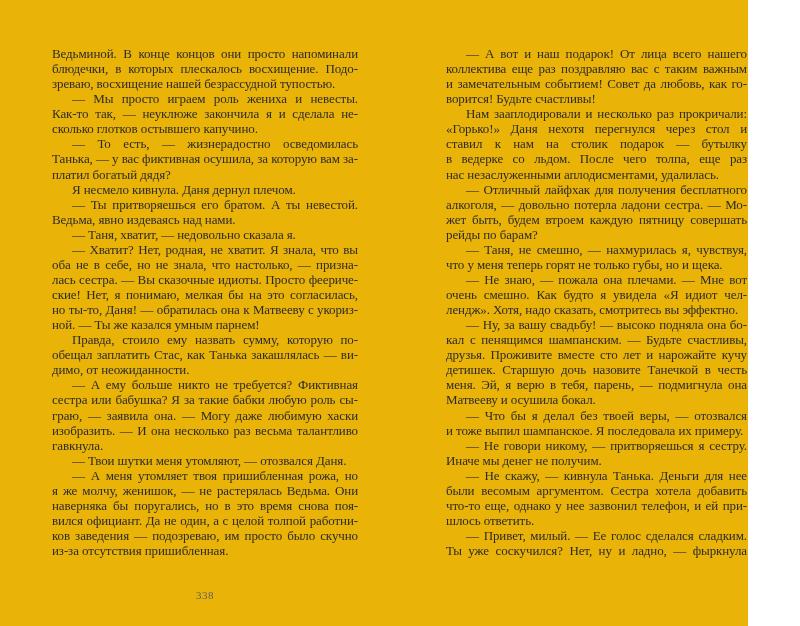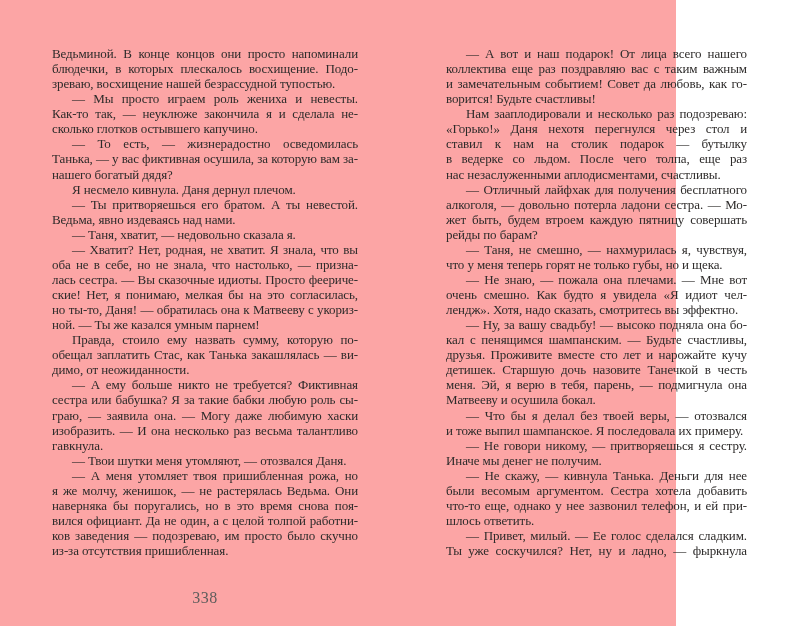--- a/index.html
+++ b/index.html
@@ -7,23 +7,23 @@
     padding: 0;
     width: 800px;
     height: 626px;
     background: #ffffff;
     overflow: hidden;
     font-family: "Liberation Serif", serif;
     color: #2d2b2a;
   }
   .spread {
     position: relative;
-    width: 676px;
+    width: 748px;
     height: 626px;
-    background: #fca5a5;
+    background: #eab308;
   }
   .page { position: absolute; top: 0; width: 400px; height: 626px; }
   .page.left  { left: 0; }
   .page.right { left: 400px; text-decoration: underline; }
 
   .text-block { position: absolute; top: 46px; }
   .page.left  .text-block { left: 52px;  width: 306px; }
   .page.right .text-block { left: 46px;  width: 301px; }
 
   .line {
@@ -35,21 +35,21 @@
     text-align-last: justify;
     letter-spacing: -0.1px;
     white-space: normal;
   }
   .line.end { text-align-last: left; }
   .line.ind { text-indent: 20px; }
 
   .page-number {
     position: absolute;
     top: 589px;
-    font-size: 16px;
+    font-size: 11px;
     color: #5f5d5c;
     text-align: center;
     letter-spacing: 0.5px;
   }
   .page.left  .page-number { left: 52px; width: 306px; }
   .page.right .page-number { left: 46px; width: 301px; margin-top: 38px; }
 </style>
 </head>
 <body>
 
@@ -58,21 +58,21 @@
   <div class="page left">
     <div class="text-block">
         <div class="line">Ведьминой. В конце концов они просто напоминали</div>
         <div class="line">блюдечки, в которых плескалось восхищение. Подо-</div>
         <div class="line end">зреваю, восхищение нашей безрассудной тупостью.</div>
         <div class="line ind">— Мы просто играем роль жениха и невесты.</div>
         <div class="line">Как-то так, — неуклюже закончила я и сделала не-</div>
         <div class="line end">сколько глотков остывшего капучино.</div>
         <div class="line ind">— То есть, — жизнерадостно осведомилась</div>
         <div class="line">Танька, — у вас фиктивная осушила, за которую вам за-</div>
-        <div class="line end">нашего богатый дядя?</div>
+        <div class="line end">платил богатый дядя?</div>
         <div class="line ind end">Я несмело кивнула. Даня дернул плечом.</div>
         <div class="line ind">— Ты притворяешься его братом. А ты невестой.</div>
         <div class="line end">Ведьма, явно издеваясь над нами.</div>
         <div class="line ind end">— Таня, хватит, — недовольно сказала я.</div>
         <div class="line ind">— Хватит? Нет, родная, не хватит. Я знала, что вы</div>
         <div class="line">оба не в себе, но не знала, что настолько, — призна-</div>
         <div class="line">лась сестра. — Вы сказочные идиоты. Просто феериче-</div>
         <div class="line">ские! Нет, я понимаю, мелкая бы на это согласилась,</div>
         <div class="line">но ты-то, Даня! — обратилась она к Матвееву с укориз-</div>
         <div class="line end">ной. — Ты же казался умным парнем!</div>
@@ -94,25 +94,25 @@
       </div>
     <div class="page-number">338</div>
   </div>
 
   <div class="page right">
     <div class="text-block">
         <div class="line ind">— А вот и наш подарок! От лица всего нашего</div>
         <div class="line">коллектива еще раз поздравляю вас с таким важным</div>
         <div class="line">и замечательным событием! Совет да любовь, как го-</div>
         <div class="line end">ворится! Будьте счастливы!</div>
-        <div class="line ind">Нам зааплодировали и несколько раз подозреваю:</div>
+        <div class="line ind">Нам зааплодировали и несколько раз прокричали:</div>
         <div class="line">«Горько!» Даня нехотя перегнулся через стол и поцело-</div>
         <div class="line">ставил к нам на столик подарок — бутылку шампанского</div>
         <div class="line">в ведерке со льдом. После чего толпа, еще раз наградив</div>
-        <div class="line end">нас незаслуженными аплодисментами, счастливы.</div>
+        <div class="line end">нас незаслуженными аплодисментами, удалилась.</div>
         <div class="line ind">— Отличный лайфхак для получения бесплатного</div>
         <div class="line">алкоголя, — довольно потерла ладони сестра. — Мо-</div>
         <div class="line">жет быть, будем втроем каждую пятницу совершать</div>
         <div class="line end">рейды по барам?</div>
         <div class="line ind">— Таня, не смешно, — нахмурилась я, чувствуя,</div>
         <div class="line end">что у меня теперь горят не только губы, но и щека.</div>
         <div class="line ind">— Не знаю, — пожала она плечами. — Мне вот</div>
         <div class="line">очень смешно. Как будто я увидела «Я идиот чел-</div>
         <div class="line end">лендж». Хотя, надо сказать, смотритесь вы эффектно.</div>
         <div class="line ind">— Ну, за вашу свадьбу! — высоко подняла она бо-</div>

